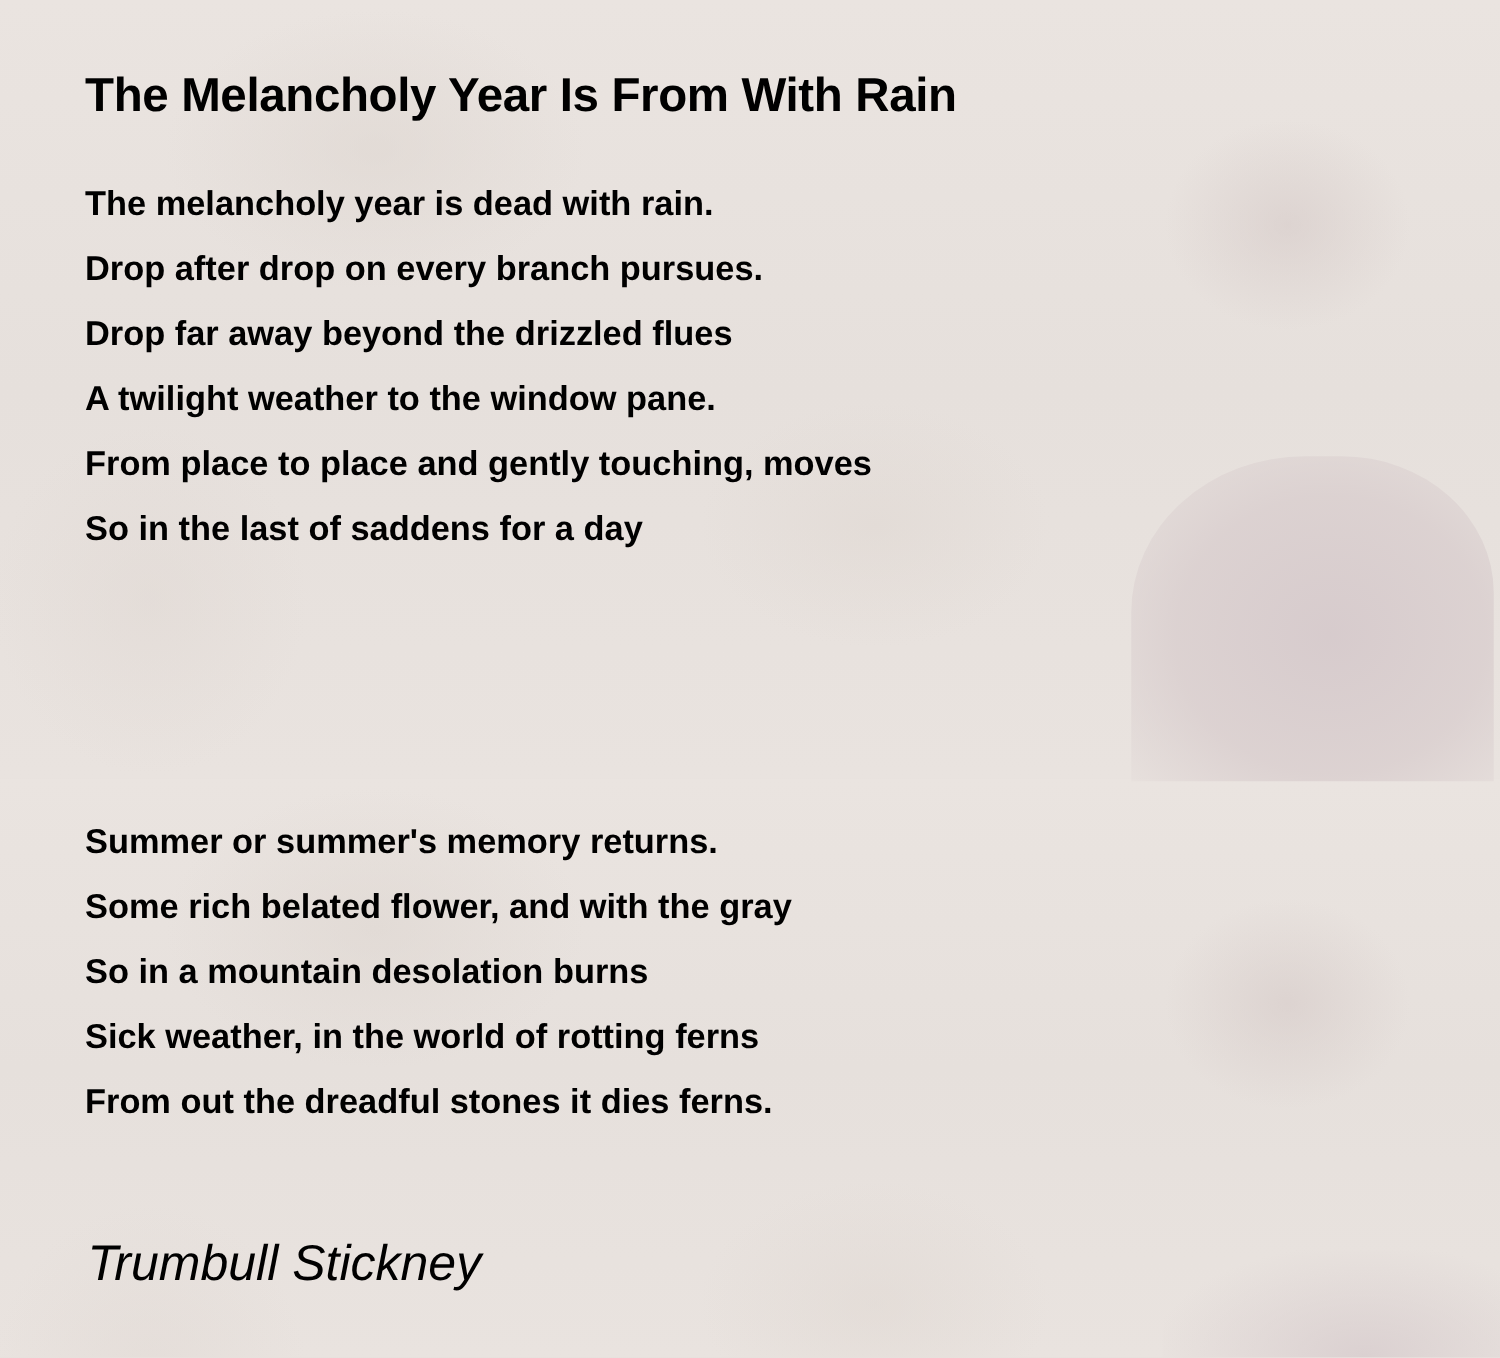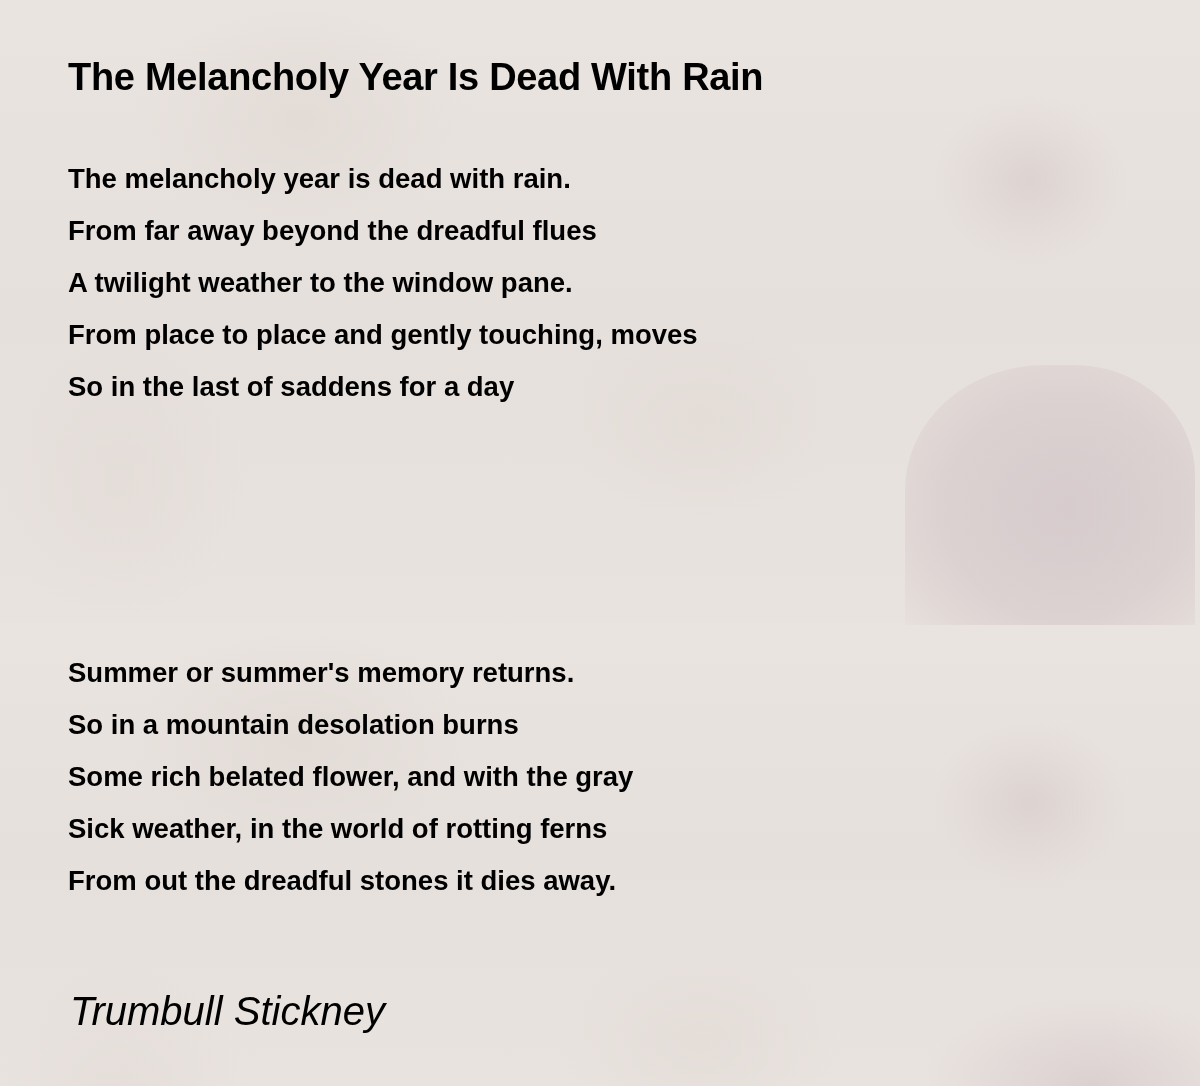--- a/index.html
+++ b/index.html
@@ -63,21 +63,21 @@
       line-height: 50px;
       white-space: nowrap;
     }
     .stanza {
       position: absolute;
       left: 68px;
       margin: 0;
       padding: 0;
       list-style: none;
     }
-    .stanza.s1 { top: 153px; }
+    .stanza.s1 { top: 137px; }
     .stanza.s2 { top: 647px; }
     .line {
       font-size: 27.5px;
       font-weight: bold;
       line-height: 52px;
       height: 52px;
       white-space: nowrap;
     }
     .author {
       position: absolute;
@@ -94,32 +94,33 @@
   </style>
 </head>
 <body>
 
 <div class="bg-tile top"></div>
 <div class="bg-tile bottom"></div>
 <div class="blotch"></div>
 <div class="blotch2"></div>
 
 <div class="content">
-  <h1 class="title">The Melancholy Year Is Dead With Rain</h1>
+  <h1 class="title">The Melancholy Year Is From With Rain</h1>
 
   <ul class="stanza s1">
     <li class="line">The melancholy year is dead with rain.</li>
-    <li class="line">From far away beyond the dreadful flues</li>
+    <li class="line">Drop after drop on every branch pursues.</li>
+    <li class="line">Drop far away beyond the drizzled flues</li>
     <li class="line">A twilight weather to the window pane.</li>
     <li class="line">From place to place and gently touching, moves</li>
     <li class="line">So in the last of saddens for a day</li>
   </ul>
 
   <ul class="stanza s2">
     <li class="line">Summer or summer's memory returns.</li>
+    <li class="line">Some rich belated flower, and with the gray</li>
     <li class="line">So in a mountain desolation burns</li>
-    <li class="line">Some rich belated flower, and with the gray</li>
     <li class="line">Sick weather, in the world of rotting ferns</li>
-    <li class="line">From out the dreadful stones it dies away.</li>
+    <li class="line">From out the dreadful stones it dies ferns.</li>
   </ul>
 
   <p class="author">Trumbull Stickney</p>
 </div>
 
 </body></html>

